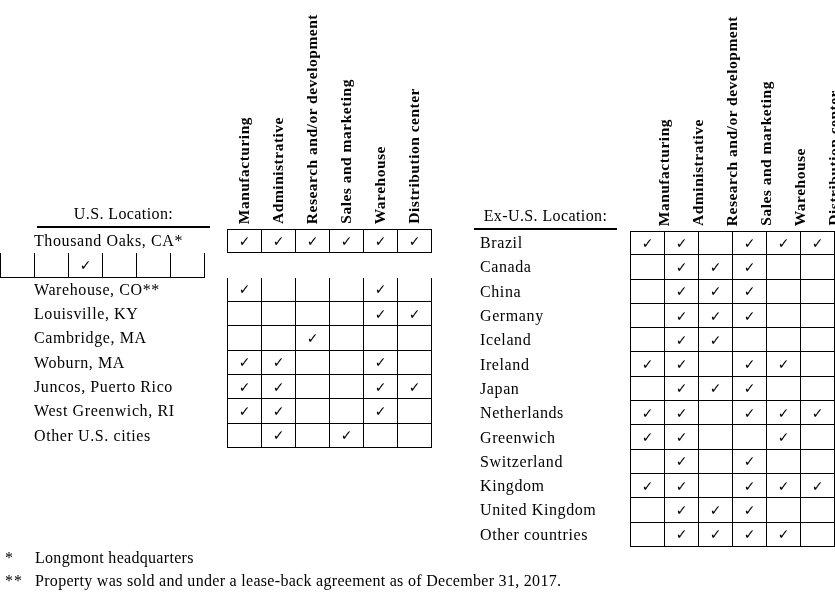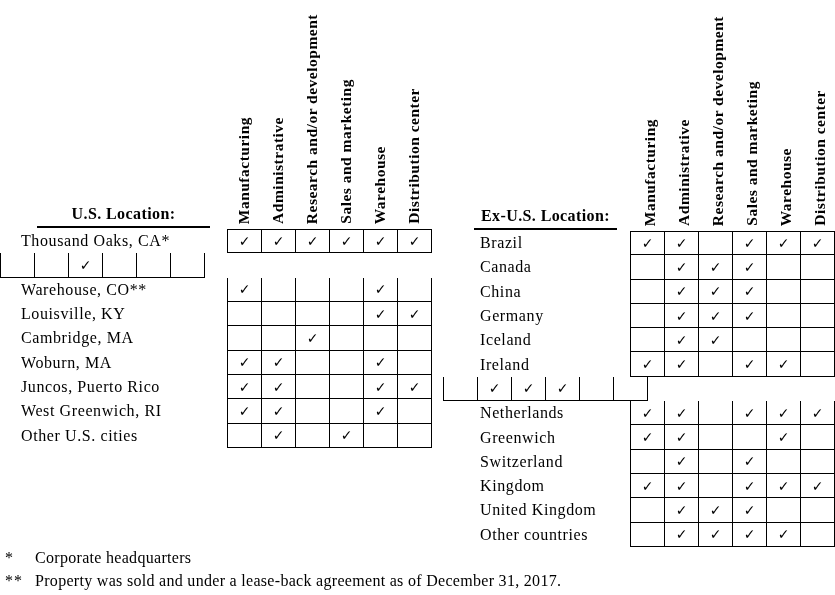--- a/index.html
+++ b/index.html
@@ -9,43 +9,43 @@
     font-family:"Liberation Serif","DejaVu Serif",serif;
   }
   .tbl { position:absolute; top:0; }
   .tbl.us { left:0; }
   .tbl.ex { left:443px; }
 
   .head-row { display:flex; align-items:flex-end; height:229px; }
   .ex .head-row { height:231px; }
 
   .loc-head {
-    font-weight:bold; font-size:16px; letter-spacing:0.4px;
+    font-weight:normal; font-size:16px; letter-spacing:0.4px;
     text-align:center; border-bottom:2px solid #000;
     padding-bottom:3px; margin-bottom:1px; align-self:flex-end;
     box-sizing:border-box; white-space:nowrap;
   }
   .us .loc-head { margin-left:37px; width:173px; margin-right:17px; }
-  .ex .loc-head { margin-left:31px; width:143px; margin-right:16px; }
+  .ex .loc-head { margin-left:31px; width:143px; margin-right:30px; }
 
   .col-headers { display:flex; align-items:stretch; height:100%; }
   .rot-cell {
     width:34px; display:flex; justify-content:center; align-items:flex-end;
     padding-bottom:5px; box-sizing:border-box;
   }
   .rot-text {
     writing-mode:vertical-rl; transform:rotate(180deg);
     font-weight:bold; font-size:15.5px; letter-spacing:0.5px;
     white-space:nowrap; line-height:1.05;
   }
 
   .body-row { display:flex; height:24.33px; }
   .ex .body-row { height:24.3px; }
   .loc-label {
-    width:227px; box-sizing:border-box; padding-left:21px;
+    width:227px; box-sizing:border-box; padding-left:34px;
     font-size:16px; letter-spacing:0.6px;
     display:flex; align-items:center; white-space:nowrap;
   }
   .ex .loc-label { width:187px; padding-left:37px; }
   .cells { display:flex; border-left:1px solid #000; }
   .body-row:first-child .cells { border-top:1px solid #000; }
   .cell {
     width:34px; box-sizing:border-box;
     border-right:1px solid #000; border-bottom:1px solid #000;
     display:flex; align-items:center; justify-content:center;
@@ -362,20 +362,21 @@
           <div class="cell">
             <div class="check">✓</div>
           </div>
           <div class="cell">
             <div class="check">✓</div>
           </div>
           <div class="cell"></div>
         </div>
       </div>
       <div class="body-row">
+        <div class="loc-label">Japan</div>
         <div class="cells">
           <div class="cell"></div>
           <div class="cell">
             <div class="check">✓</div>
           </div>
           <div class="cell">
             <div class="check">✓</div>
           </div>
           <div class="cell">
             <div class="check">✓</div>
@@ -493,19 +494,19 @@
           </div>
           <div class="cell"></div>
         </div>
       </div>
     </div>
 </section>
 
 <div class="footnotes">
     <div class="footnote">
       <div class="fn-marker">*</div>
-      <div class="fn-text">Corporate headquarters</div>
+      <div class="fn-text">Longmont headquarters</div>
     </div>
     <div class="footnote">
       <div class="fn-marker">**</div>
       <div class="fn-text">Property was sold and under a lease-back agreement as of December 31, 2017.</div>
     </div>
   </div>
 
 </body></html>

